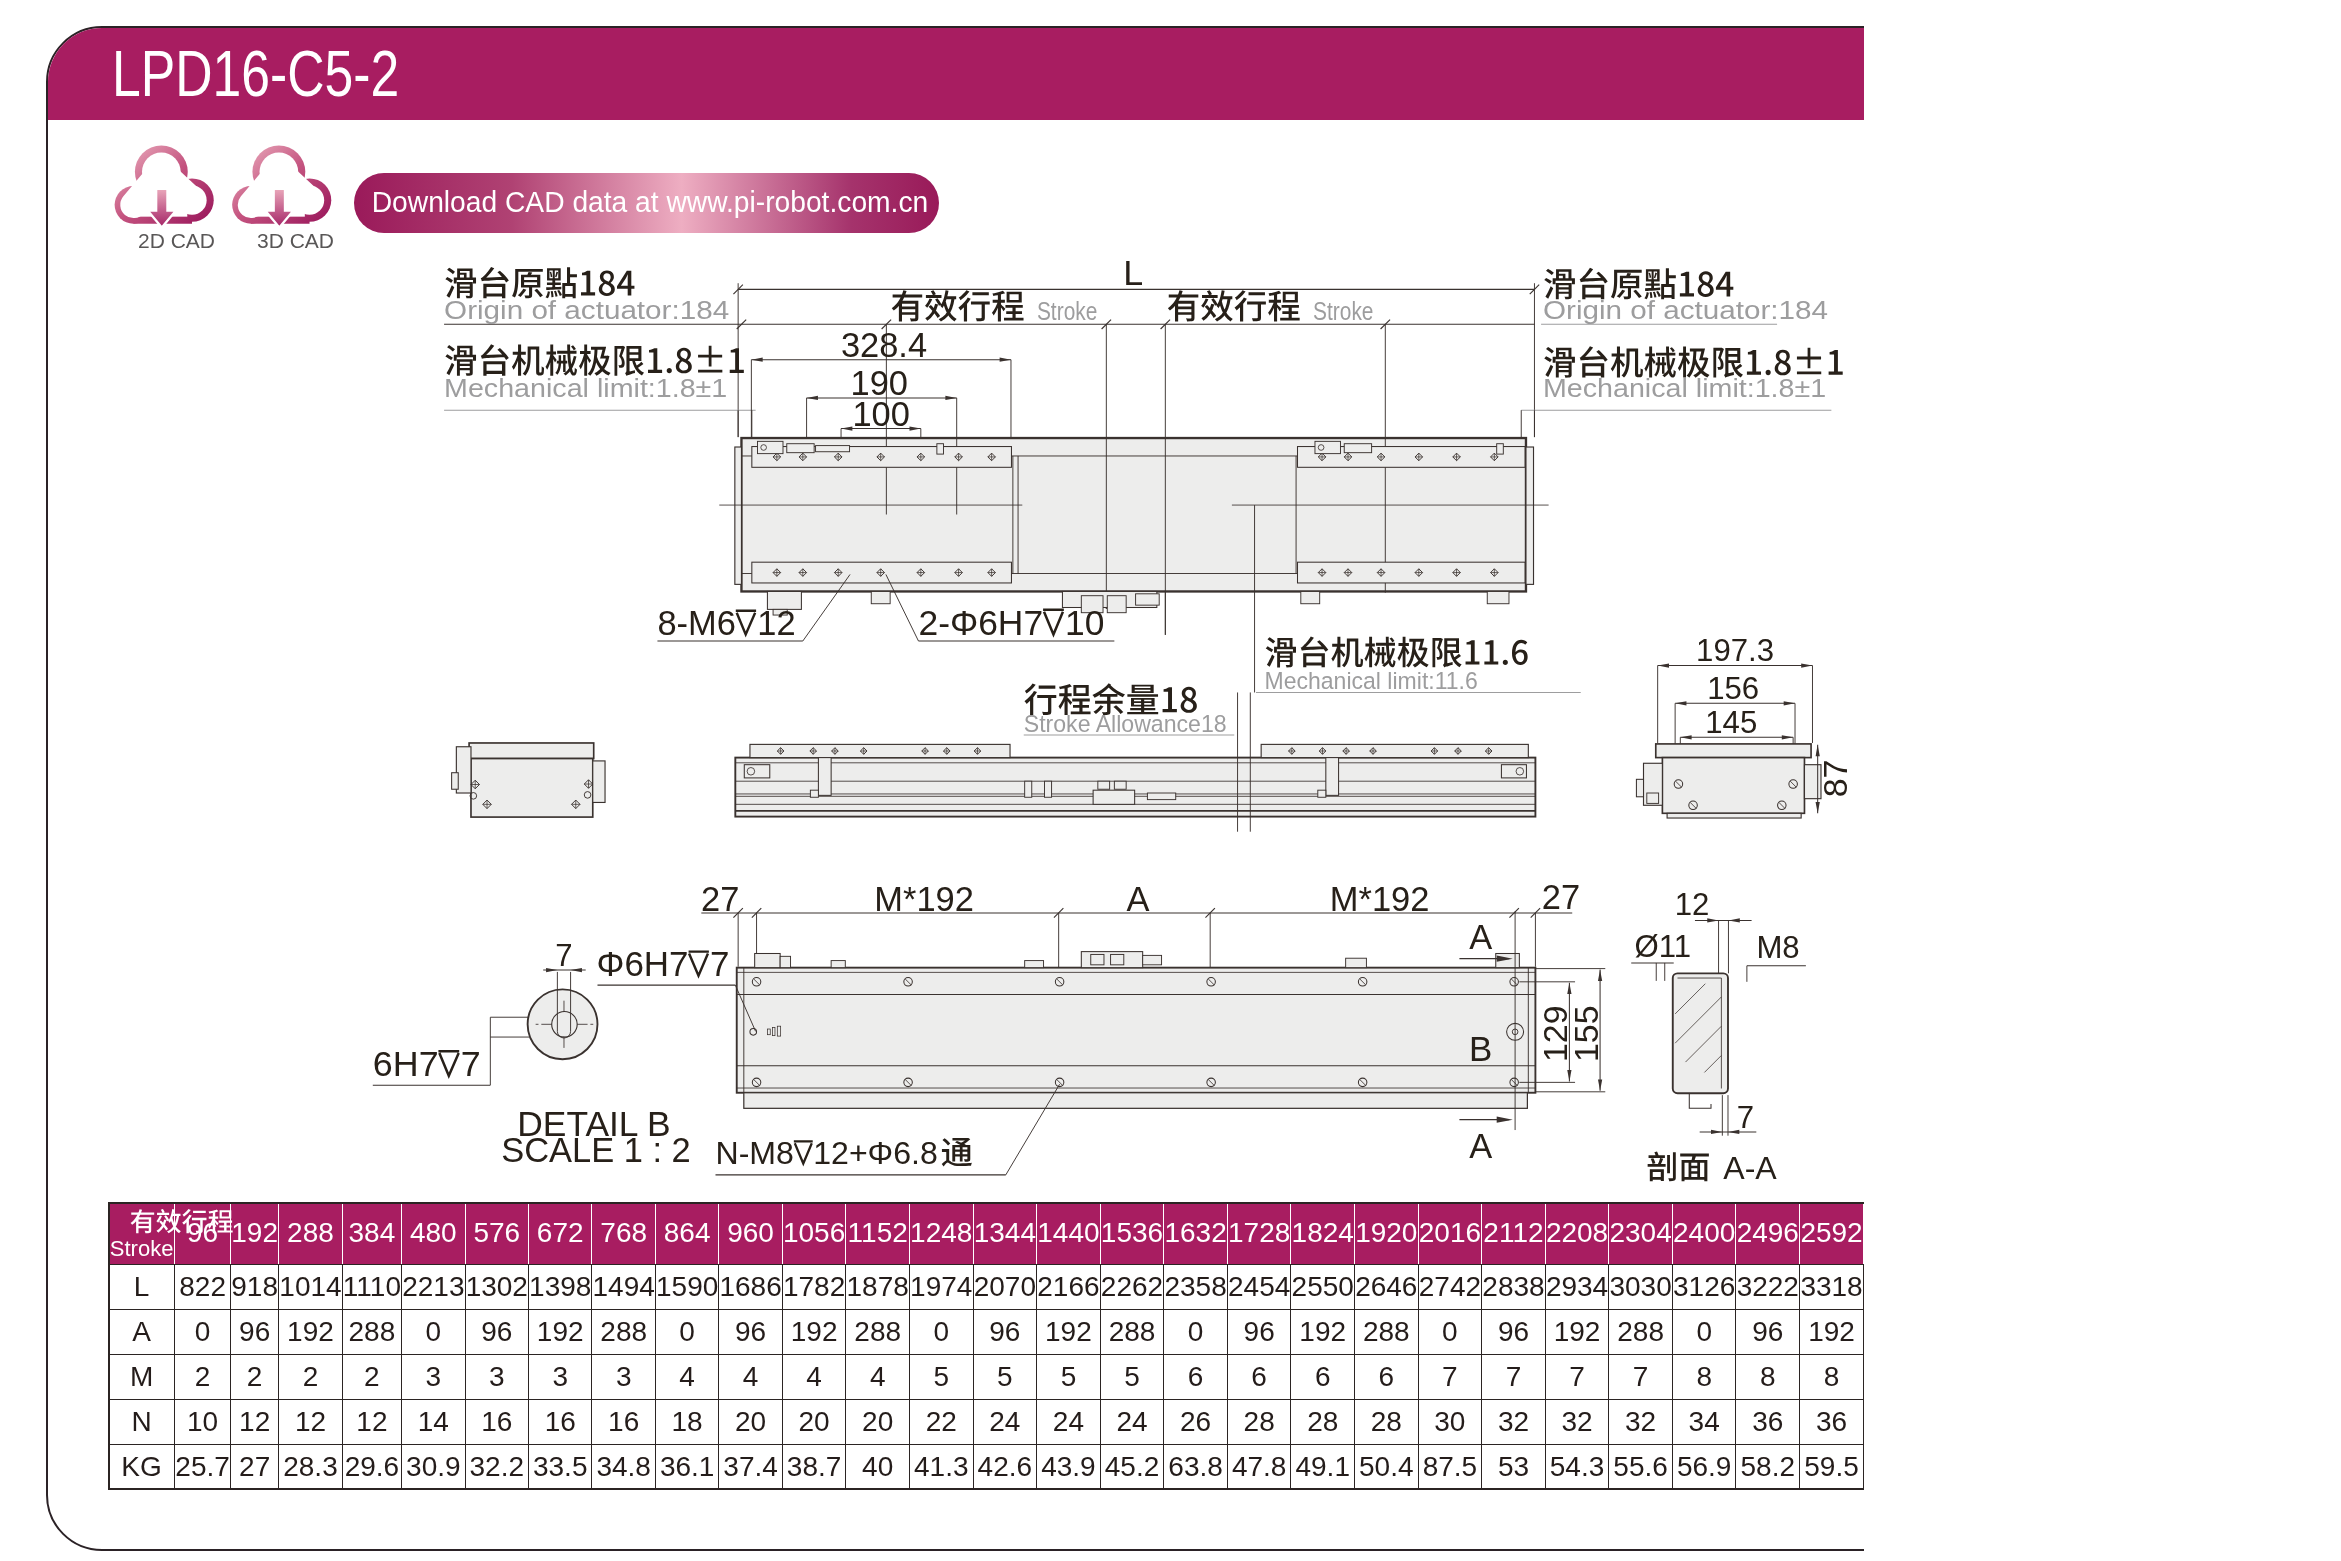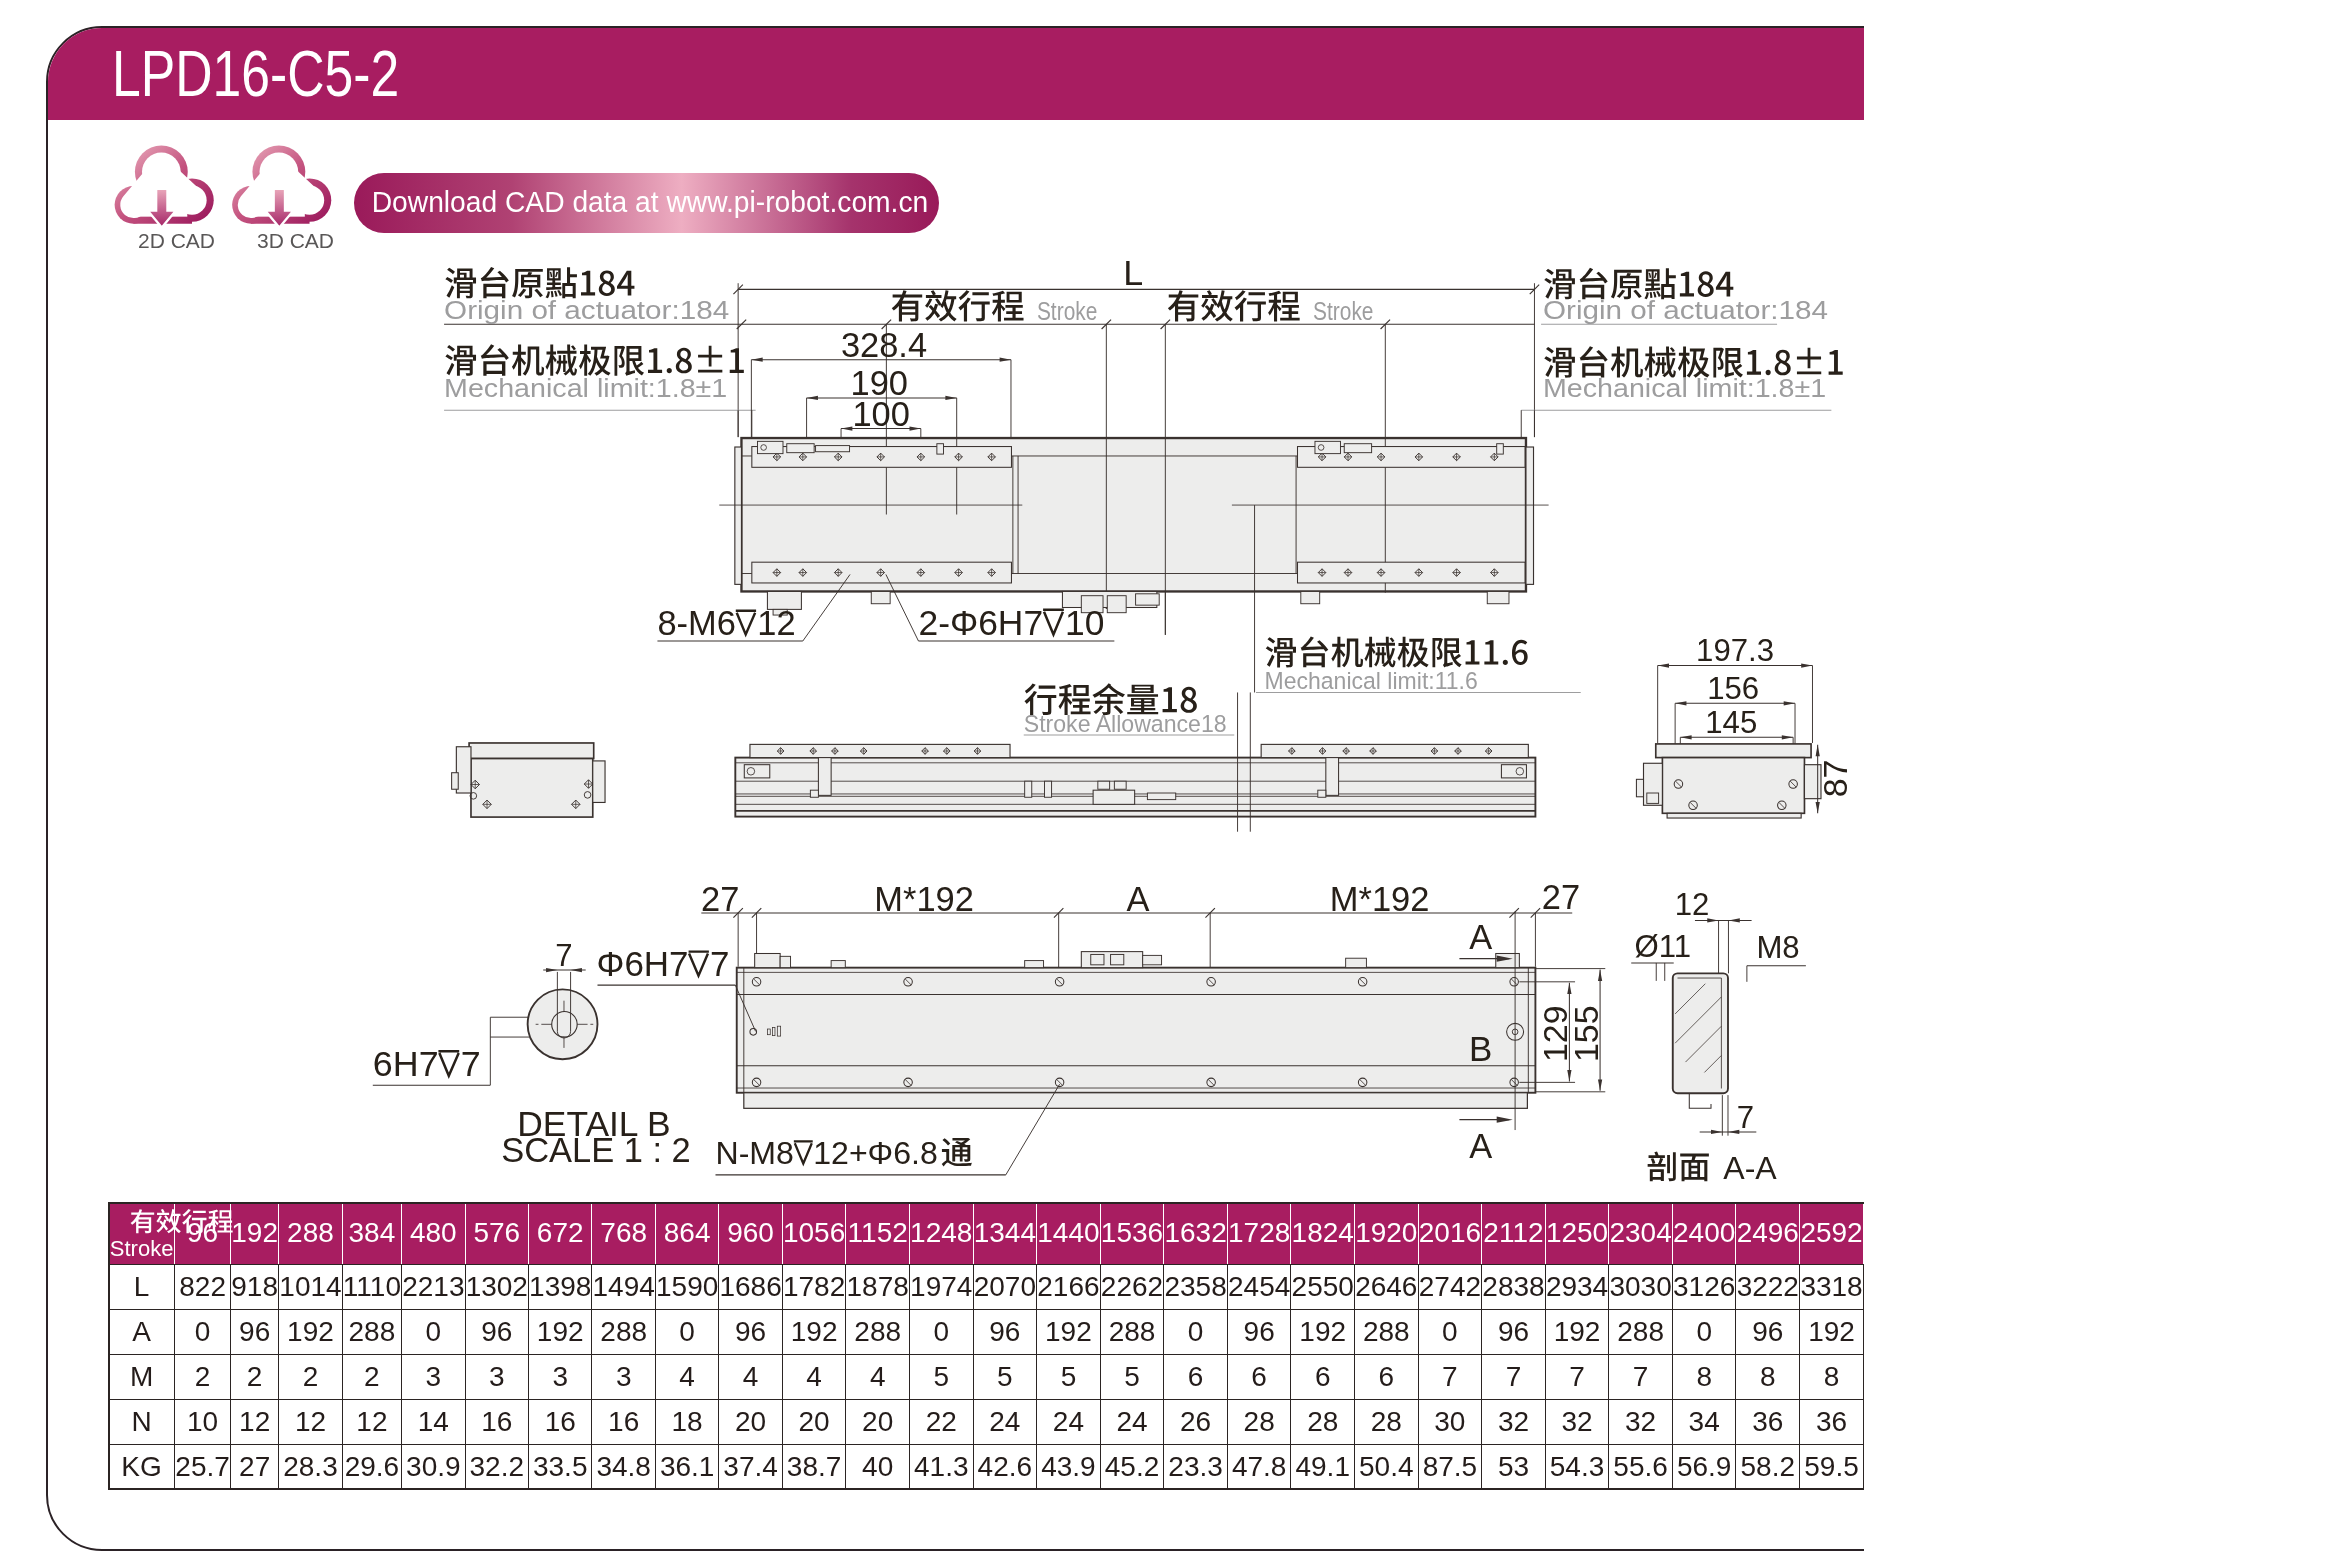--- a/index.html
+++ b/index.html
@@ -82,21 +82,21 @@
           <td>1248</td>
           <td>1344</td>
           <td>1440</td>
           <td>1536</td>
           <td>1632</td>
           <td>1728</td>
           <td>1824</td>
           <td>1920</td>
           <td>2016</td>
           <td>2112</td>
-          <td>1250</td>
+          <td>2208</td>
           <td>2304</td>
           <td>2400</td>
           <td>2496</td>
           <td>2592</td>
         </tr>
 <tr>
           <th>L</th>
           <td>822</td>
           <td>918</td>
           <td>1014</td>
@@ -226,21 +226,21 @@
           <td>33.5</td>
           <td>34.8</td>
           <td>36.1</td>
           <td>37.4</td>
           <td>38.7</td>
           <td>40</td>
           <td>41.3</td>
           <td>42.6</td>
           <td>43.9</td>
           <td>45.2</td>
-          <td>23.3</td>
+          <td>63.8</td>
           <td>47.8</td>
           <td>49.1</td>
           <td>50.4</td>
           <td>87.5</td>
           <td>53</td>
           <td>54.3</td>
           <td>55.6</td>
           <td>56.9</td>
           <td>58.2</td>
           <td>59.5</td>

